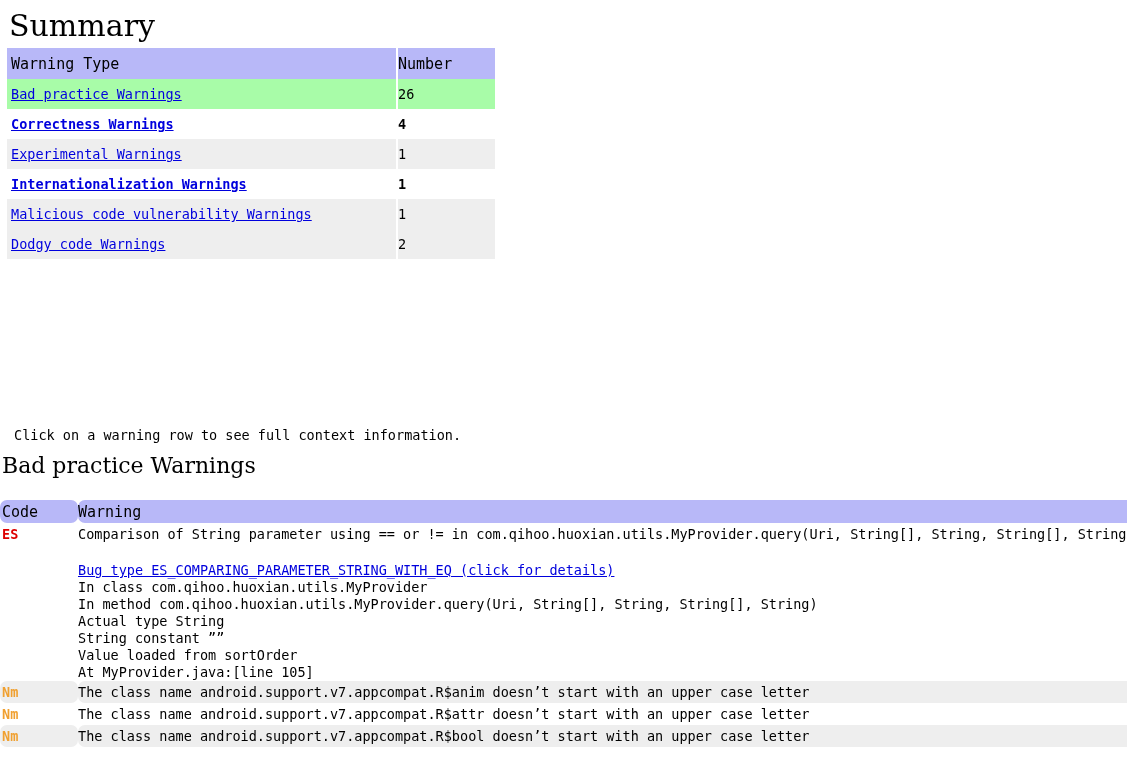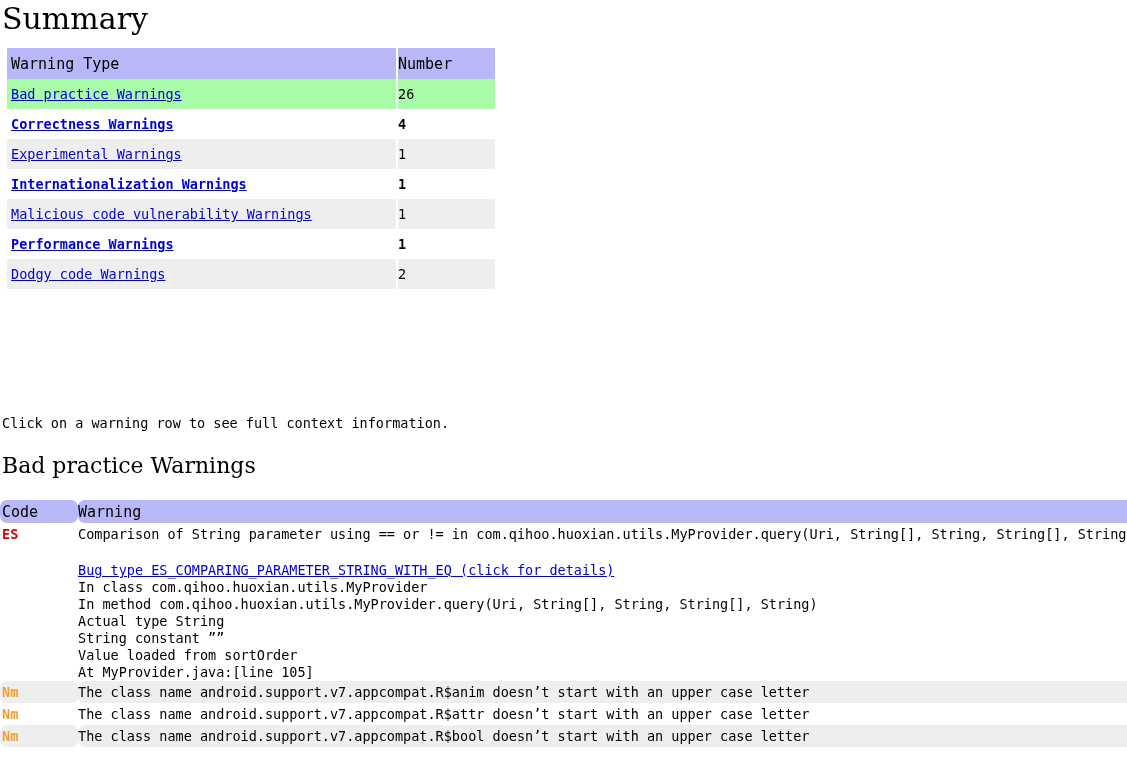--- a/index.html
+++ b/index.html
@@ -19,21 +19,21 @@
     position: relative;
     width: 1127px;
     height: 768px;
   }
 
   
   h1.doc-title {
     font-family: "DejaVu Serif", "Liberation Serif", serif;
     font-size: 30px;
     font-weight: normal;
-    margin: 0;
+    margin: 7px;
     padding: 0;
     line-height: 1;
     position: absolute;
     left: 2px;
     letter-spacing: 0px;
   }
   h1#summary-heading { top: 4px; }
   h1#warnings-heading { top: 359px; }
 
   h2.section-title {
@@ -45,21 +45,21 @@
     line-height: 1;
     position: absolute;
     left: 2px;
   }
   h2#badpractice-heading { top: 455px; }
 
   p.hint {
     position: absolute;
     left: 2px;
     top: 416px;
-    margin: 0;
+    margin: 12px;
     padding: 0;
     font-family: "DejaVu Sans Mono", "Liberation Mono", monospace;
     font-size: 13.5px;
     line-height: 15px;
     color: #000;
     white-space: nowrap;
   }
 
   
   table.summary {
@@ -214,26 +214,20 @@
           <a href="#">Internationalization Warnings</a>
         </td>
         <td class="col-num">1</td>
       </tr>
       <tr class="tablerow1">
         <td class="col-type">
           <a href="#">Malicious code vulnerability Warnings</a>
         </td>
         <td class="col-num">1</td>
       </tr>
-      <tr class="tablerow0">
-        <td class="col-type">
-          <a href="#">Performance Warnings</a>
-        </td>
-        <td class="col-num">1</td>
-      </tr>
       <tr class="tablerow1">
         <td class="col-type">
           <a href="#">Dodgy code Warnings</a>
         </td>
         <td class="col-num">2</td>
       </tr>
     </tbody>
   </table>
 
 

